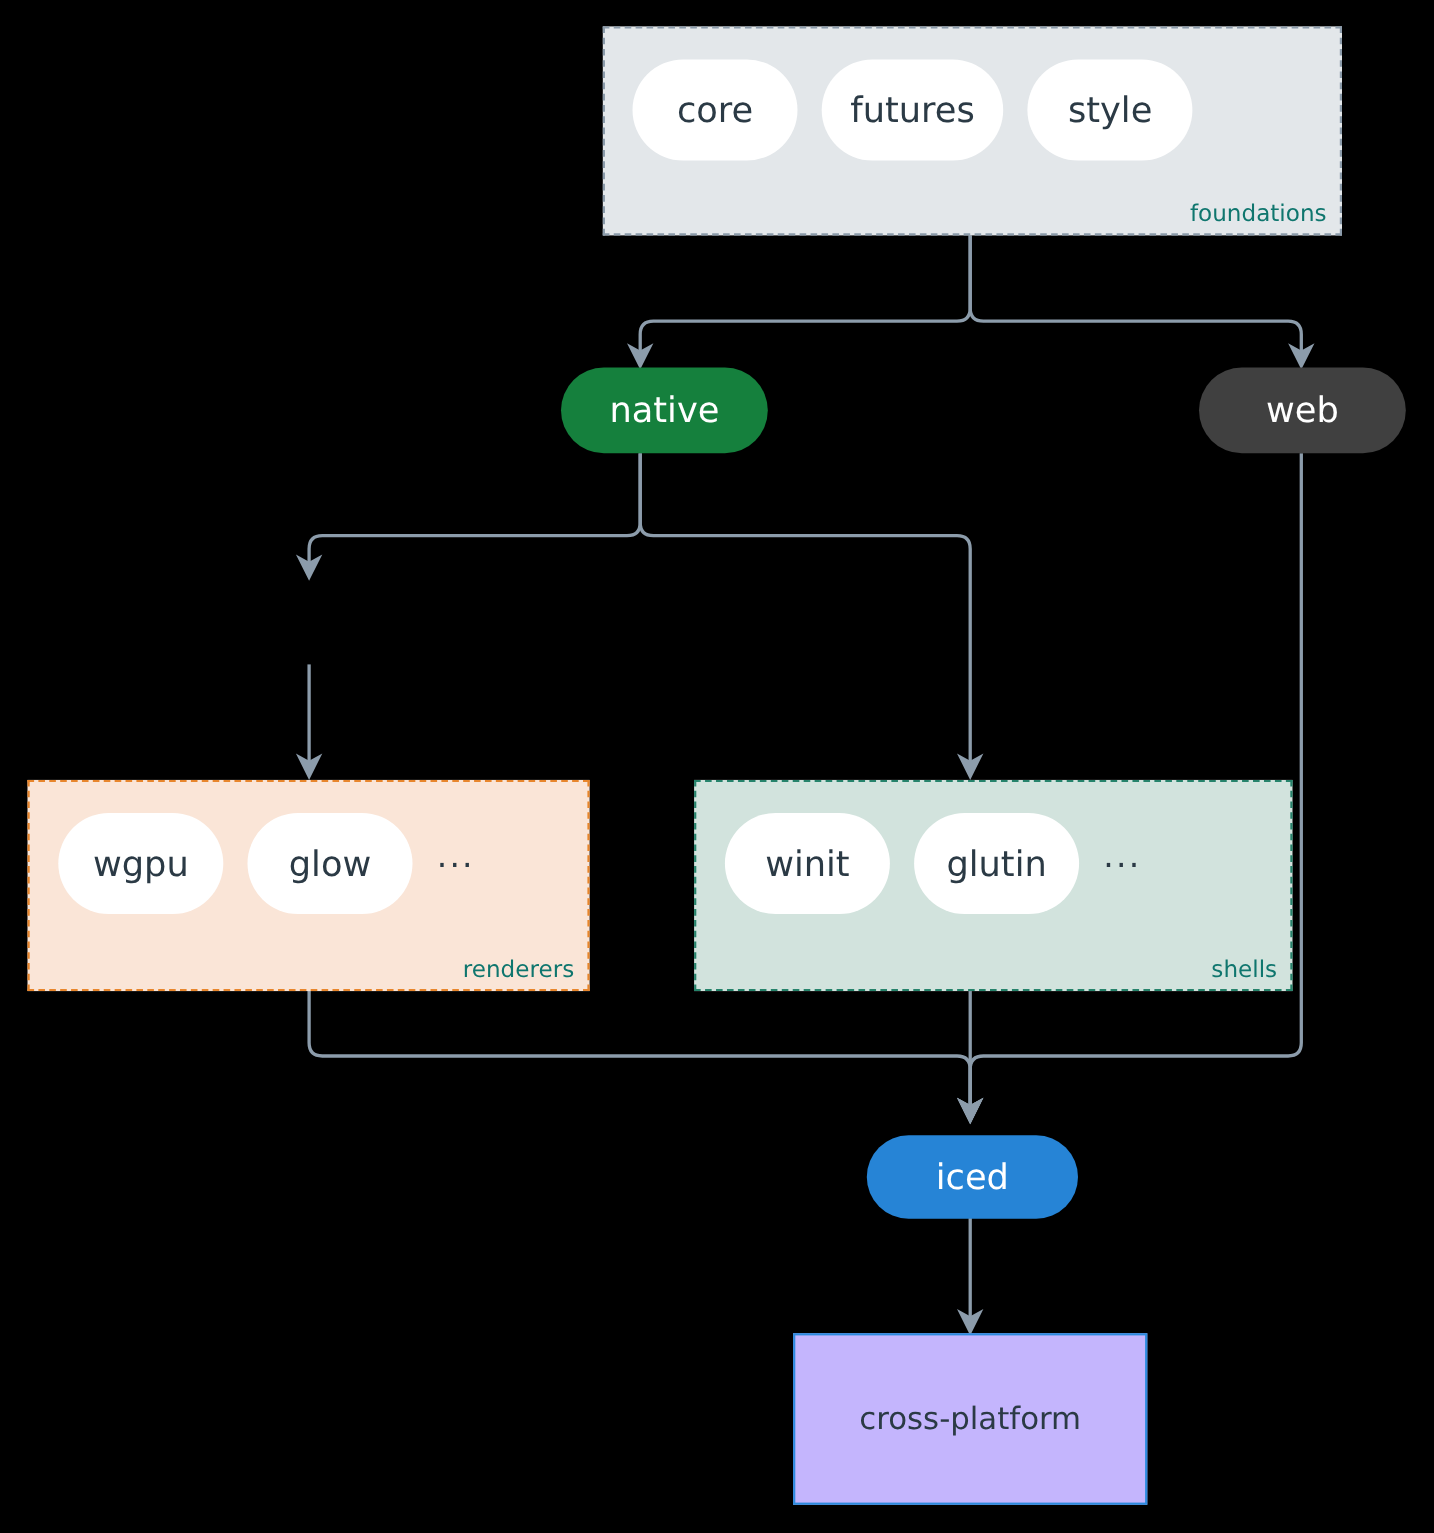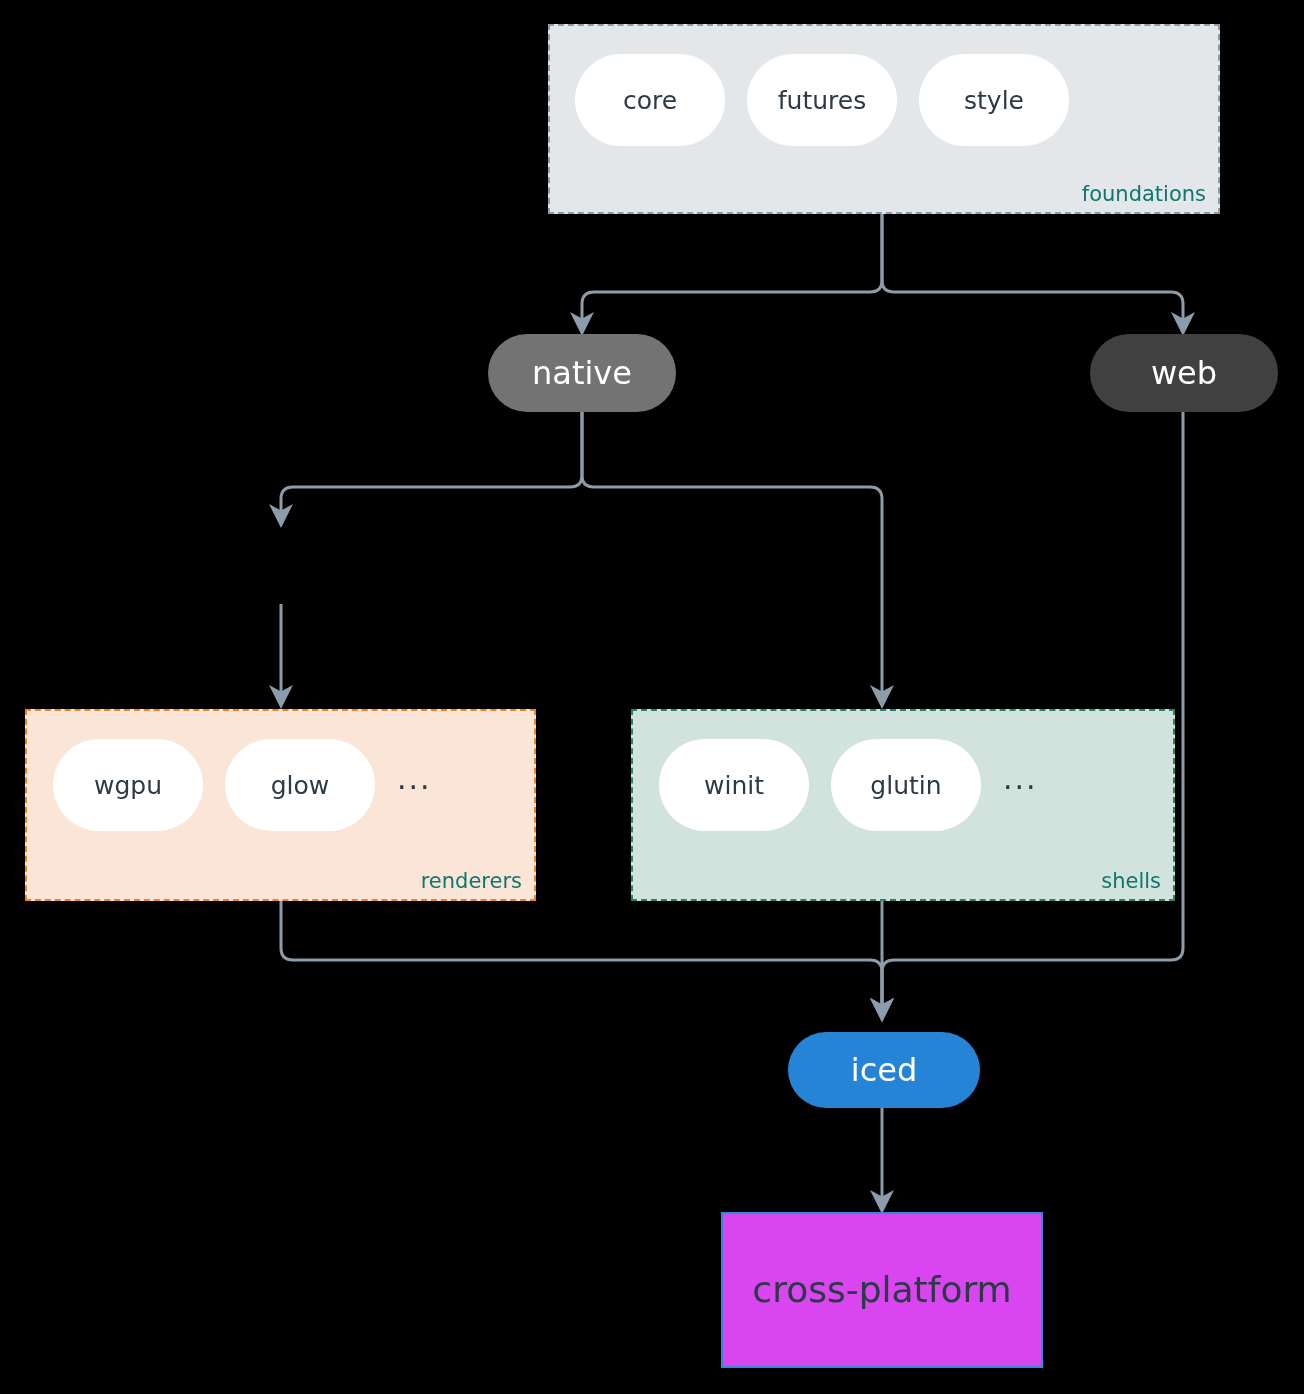--- a/index.html
+++ b/index.html
@@ -71,21 +71,21 @@
 
   
   .leaf {
     display: flex;
     align-items: center;
     justify-content: center;
     background: #ffffff;
     border-radius: 46px;
     height: 92px;
     color: #2b3a45;
-    font-size: 25px;
+    font-size: 32px;
     box-sizing: border-box;
     padding: 0 26px;
     min-width: 150px;
   }
   .ellipsis {
     color: #2b3a45;
     font-size: 30px;
     letter-spacing: 2px;
     padding-bottom: 14px;
   }
@@ -94,38 +94,38 @@
   .node {
     position: absolute;
     display: flex;
     align-items: center;
     justify-content: center;
     border-radius: 999px;
     color: #ffffff;
     font-size: 32px;
     box-sizing: border-box;
   }
-  #node-native { left: 488px; top: 334px; width: 188px; height: 78px; background: #737373; }
+  #node-native { left: 510px; top: 334px; width: 188px; height: 78px; background: #15803d; }
   #node-web    { left: 1090px; top: 334px; width: 188px; height: 78px; background: #404040; }
   #node-graphics { left: 190px; top: 526px; width: 192px; height: 78px; background: #e17e38; }
   #node-iced   { left: 788px; top: 1020px; width: 192px; height: 76px; background: #2684d6; margin-top: 12px; }
 
   
   #node-application {
     position: absolute;
     left: 721px; top: 1212px; width: 322px; height: 156px;
-    background: #d946ef;
+    background: #c4b5fd;
     border: 2px solid #2d8bdd;
     box-sizing: border-box;
     display: flex;
     flex-direction: column;
     align-items: center;
     justify-content: center;
     color: #2b3a45;
-    font-size: 36px;
+    font-size: 28px;
     line-height: 1.45;
     text-align: center;
   }
 </style>
 </head>
 <body>
 
 <div id="canvas">
 
   <svg class="edges" viewBox="0 0 1304 1394">

